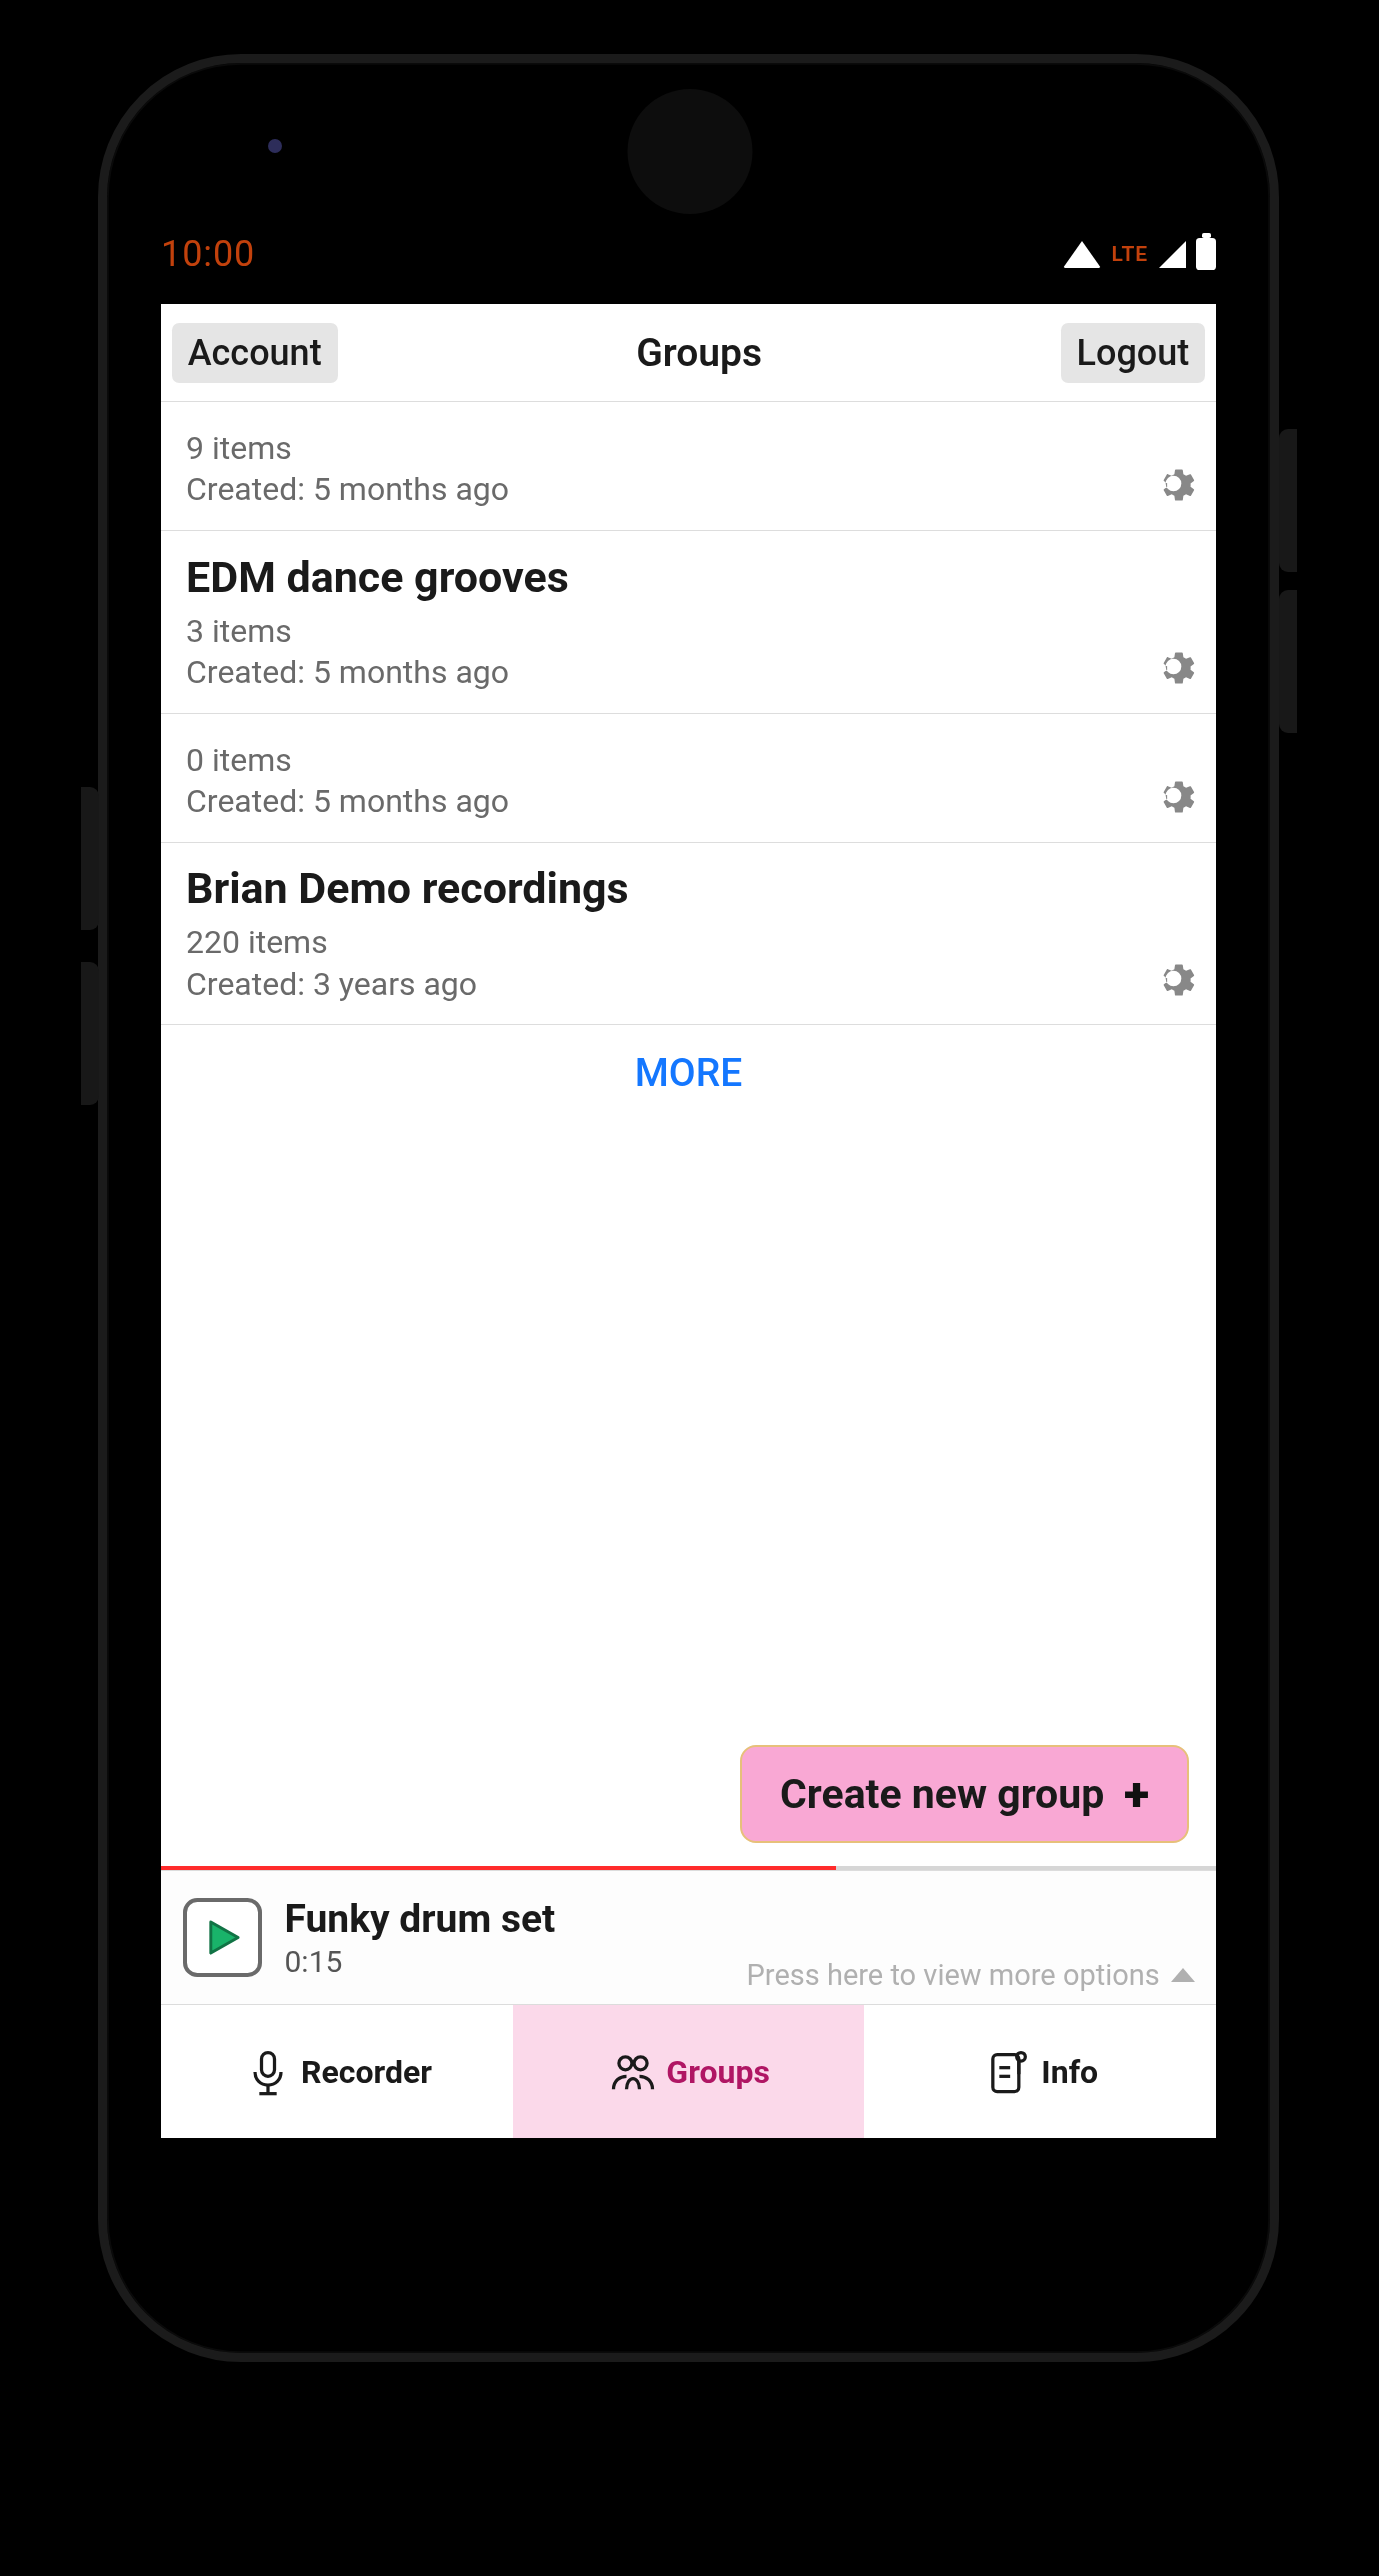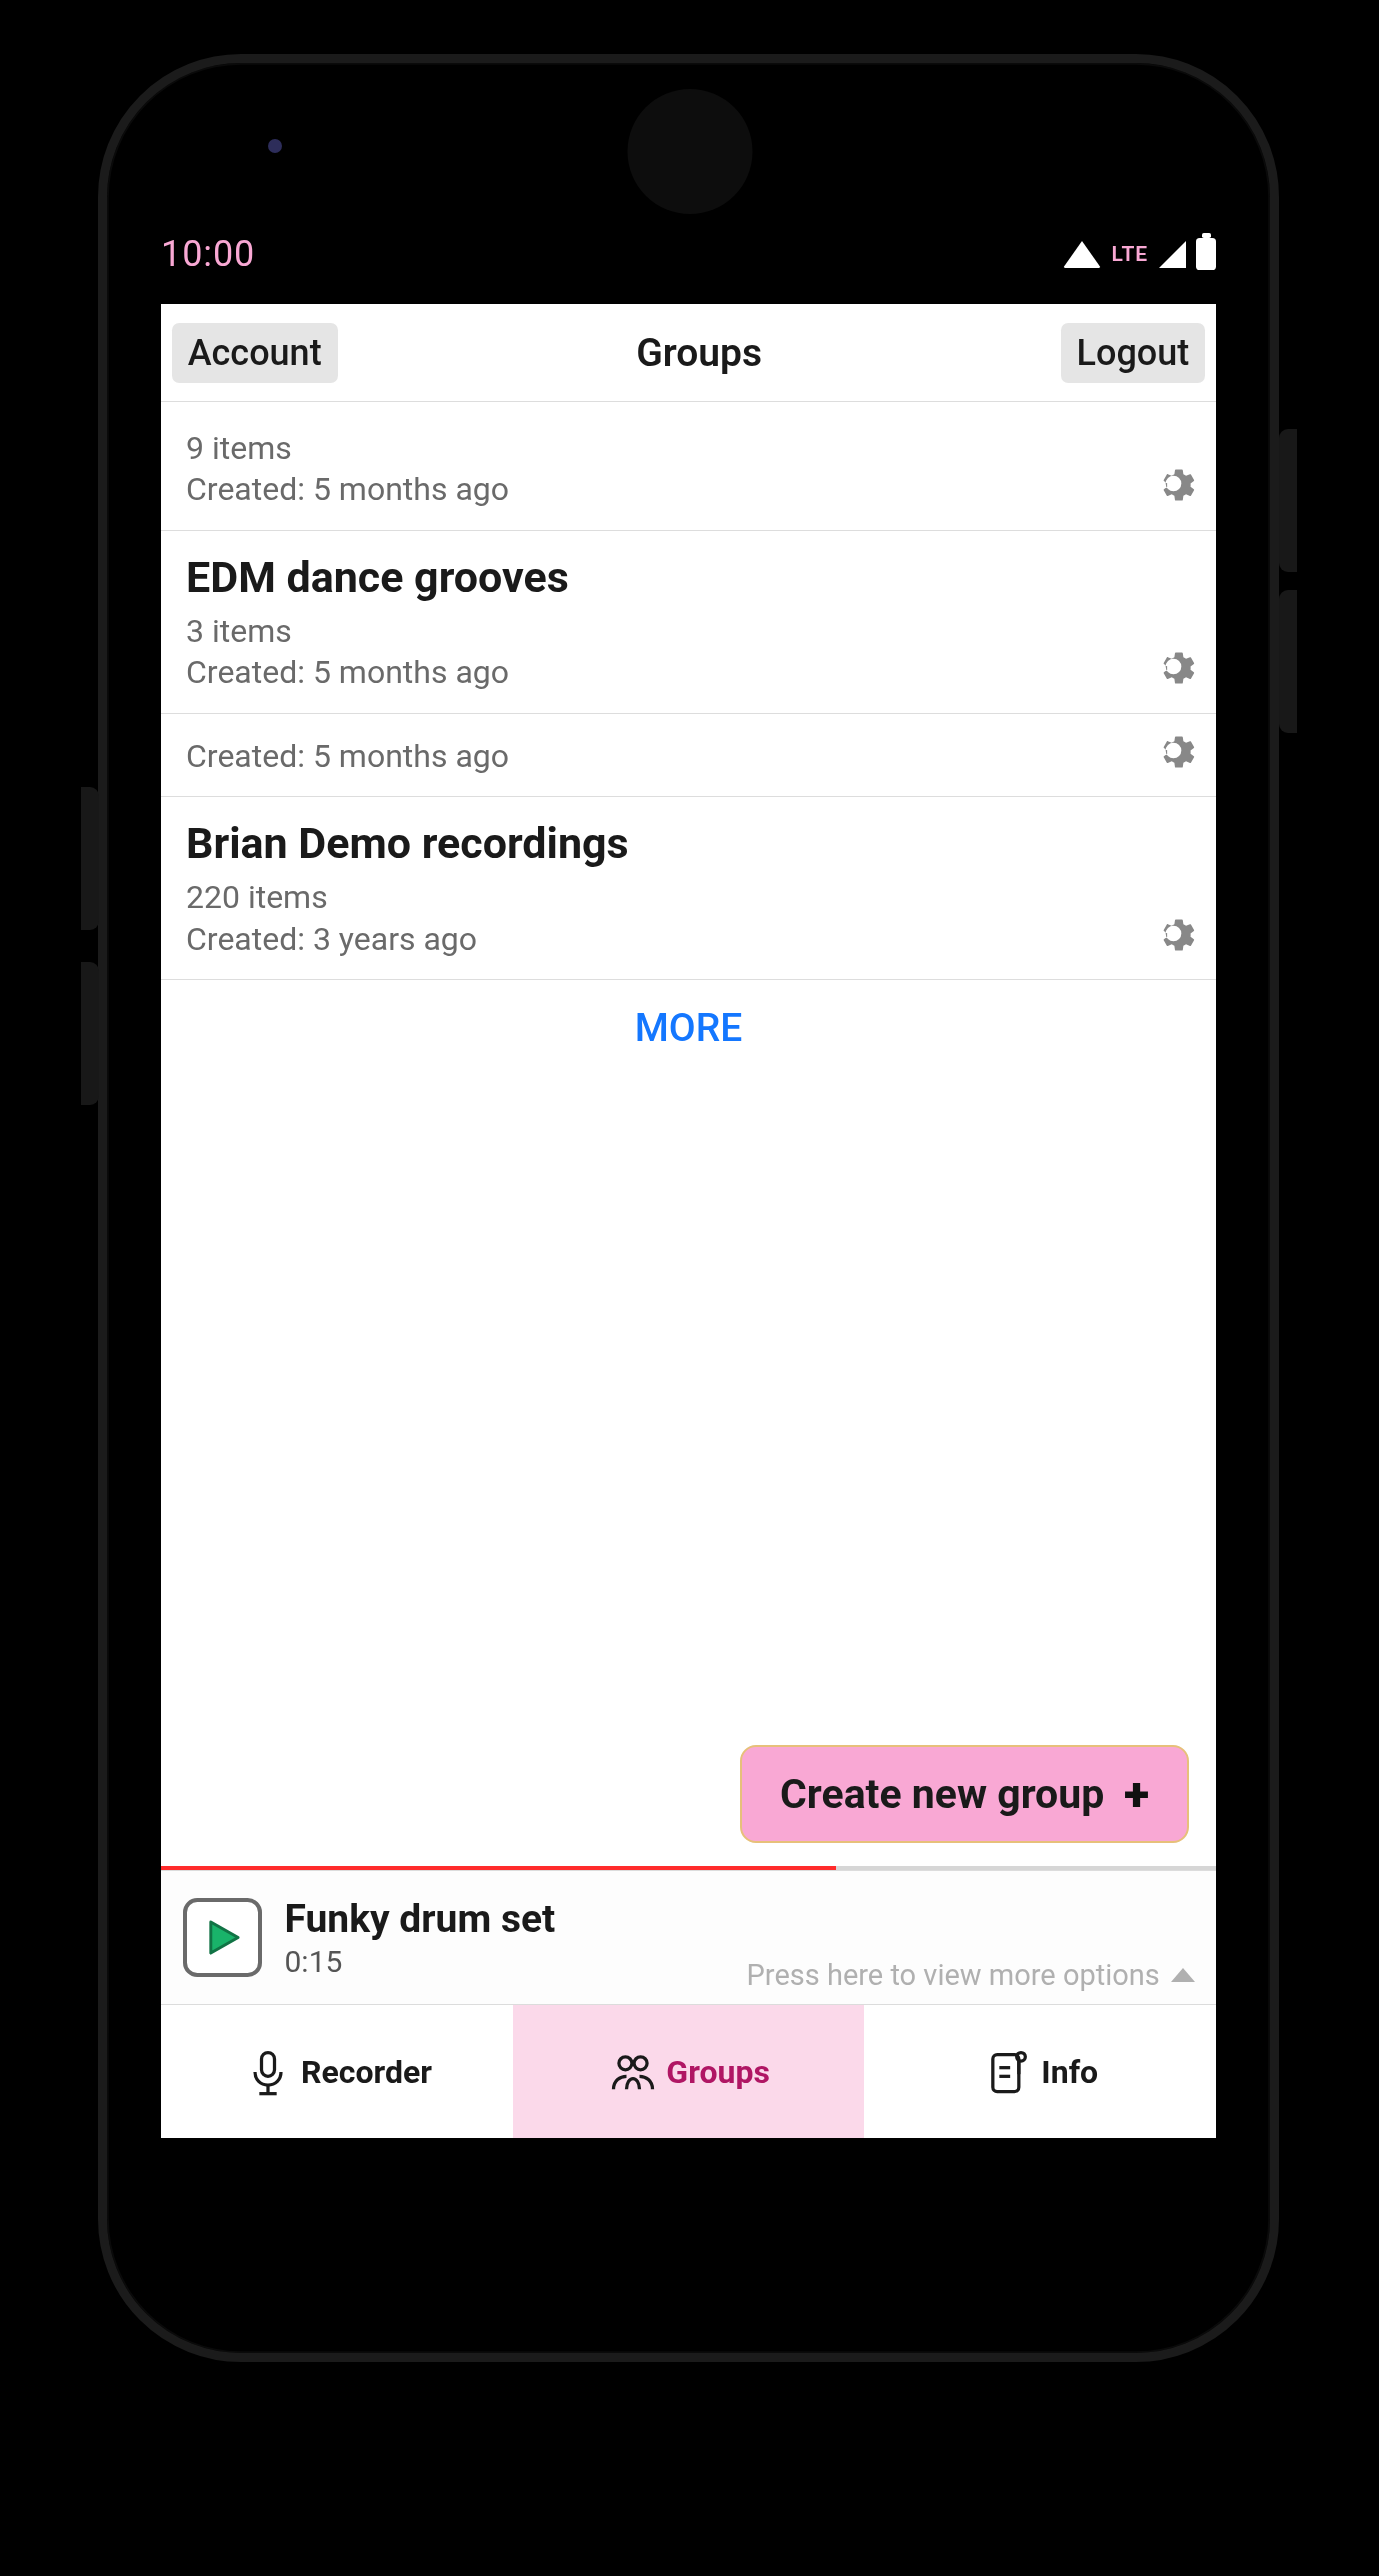--- a/index.html
+++ b/index.html
@@ -35,21 +35,21 @@
   }
   .side-btn-l1 { position:absolute; left:81px; top:787px;  width:18px; height:143px; background:#181818; border-radius:0 9px 9px 0; }
   .side-btn-l2 { position:absolute; left:81px; top:962px; width:18px; height:143px; background:#181818; border-radius:0 9px 9px 0; }
   .side-btn-r1 { position:absolute; left:1279px; top:429px; width:18px; height:143px; background:#181818; border-radius:9px 0 0 9px; }
   .side-btn-r2 { position:absolute; left:1279px; top:590px; width:18px; height:143px; background:#181818; border-radius:9px 0 0 9px; }
 
   
   .statusbar {
     position:absolute; left:161px; top:233px; width:1055px;
     display:flex; justify-content:space-between; align-items:center;
-    color:#f9a8d4; font-size:36px; letter-spacing:0.9px;
+    color:#c2410c; font-size:36px; letter-spacing:0.9px;
   }
   .status-right { display:flex; align-items:center; gap:10.7px; }
   .status-right .lte { font-size:21px; font-weight:600; }
   .wifi-tri { width:0;height:0;border-left:19.7px solid transparent;border-right:19.7px solid transparent;border-bottom:27px solid #fff; border-radius:3.6px;}
   .sig-tri  { width:0;height:0;border-left:27px solid transparent;border-bottom:27px solid #fff;}
   .batt { width:19.7px;height:32px;background:#fff;border-radius:3.6px;position:relative;}
   .batt::before{content:"";position:absolute;top:-5.4px;left:5.4px;width:9px;height:5.4px;background:#fff;border-radius:1.8px;}
 
   
   .screen {
@@ -180,20 +180,21 @@
           <div class="group-title">EDM dance grooves</div>
           <div class="group-sub">3 items</div>
           <div class="group-meta">Created: 5 months ago</div>
           <div class="row-gear">
             <span><svg viewBox="0 0 48 48">
                 <path d="M24 16a8 8 0 1 0 0 16 8 8 0 0 0 0-16zm17.4 11.2 3.4 2.6c.3.2.4.7.2 1l-3.2 5.6c-.2.3-.6.5-1 .3l-4-1.6c-.8.6-1.7 1.1-2.7 1.5l-.6 4.2c-.1.4-.4.6-.8.6h-6.4c-.4 0-.7-.3-.8-.6l-.6-4.2c-1-.4-1.9-.9-2.7-1.5l-4 1.6c-.4.1-.8 0-1-.3l-3.2-5.6c-.2-.3-.1-.8.2-1l3.4-2.6c-.1-.5-.1-1-.1-1.6s0-1.1.1-1.6l-3.4-2.6c-.3-.2-.4-.7-.2-1l3.2-5.6c.2-.3.6-.5 1-.3l4 1.6c.8-.6 1.7-1.1 2.7-1.5l.6-4.2c.1-.4.4-.6.8-.6h6.4c.4 0 .7.3.8.6l.6 4.2c1 .4 1.9.9 2.7 1.5l4-1.6c.4-.1.8 0 1 .3l3.2 5.6c.2.3.1.8-.2 1l-3.4 2.6c.1.5.1 1 .1 1.6s0 1.1-.1 1.6z"></path>
               </svg></span>
           </div>
         </div>
         <div class="group-row">
+          <div class="group-sub">0 items</div>
           <div class="group-meta">Created: 5 months ago</div>
           <div class="row-gear">
             <span><svg viewBox="0 0 48 48">
                 <path d="M24 16a8 8 0 1 0 0 16 8 8 0 0 0 0-16zm17.4 11.2 3.4 2.6c.3.2.4.7.2 1l-3.2 5.6c-.2.3-.6.5-1 .3l-4-1.6c-.8.6-1.7 1.1-2.7 1.5l-.6 4.2c-.1.4-.4.6-.8.6h-6.4c-.4 0-.7-.3-.8-.6l-.6-4.2c-1-.4-1.9-.9-2.7-1.5l-4 1.6c-.4.1-.8 0-1-.3l-3.2-5.6c-.2-.3-.1-.8.2-1l3.4-2.6c-.1-.5-.1-1-.1-1.6s0-1.1.1-1.6l-3.4-2.6c-.3-.2-.4-.7-.2-1l3.2-5.6c.2-.3.6-.5 1-.3l4 1.6c.8-.6 1.7-1.1 2.7-1.5l.6-4.2c.1-.4.4-.6.8-.6h6.4c.4 0 .7.3.8.6l.6 4.2c1 .4 1.9.9 2.7 1.5l4-1.6c.4-.1.8 0 1 .3l3.2 5.6c.2.3.1.8-.2 1l-3.4 2.6c.1.5.1 1 .1 1.6s0 1.1-.1 1.6z"></path>
               </svg></span>
           </div>
         </div>
         <div class="group-row">
           <div class="group-title">Brian Demo recordings</div>
           <div class="group-sub">220 items</div>

